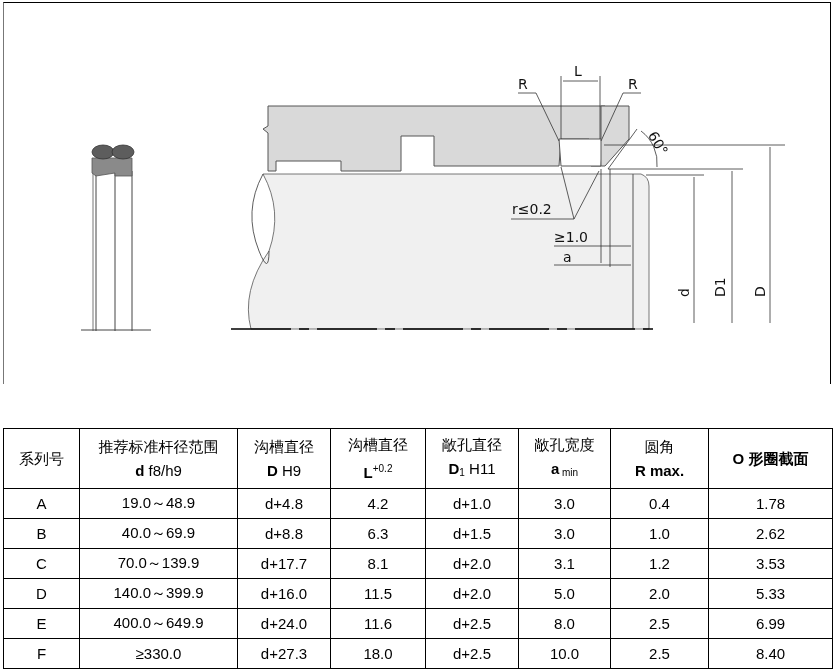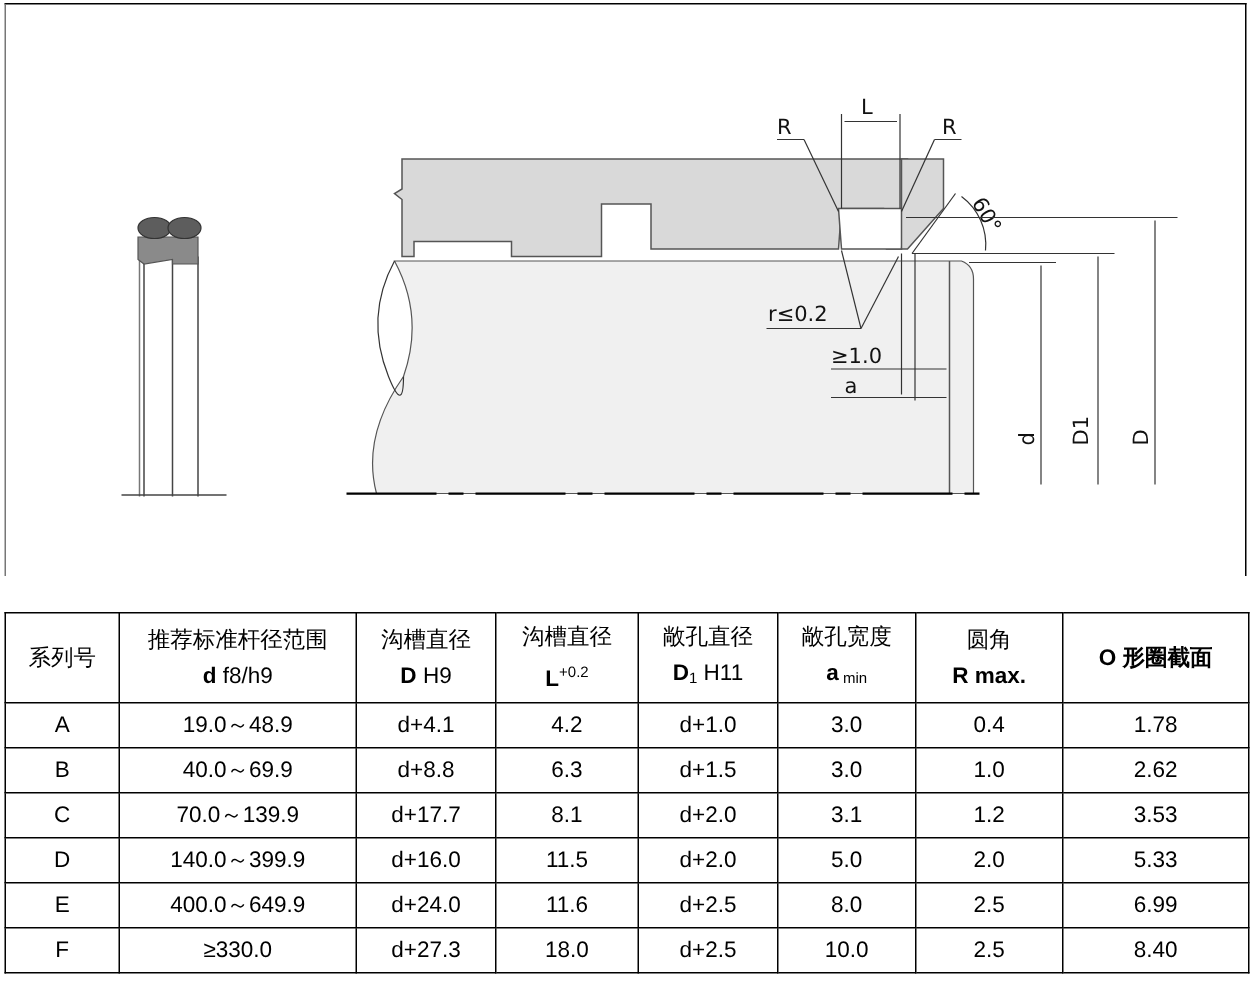--- a/index.html
+++ b/index.html
@@ -1,19 +1,19 @@
 <!DOCTYPE html>
 <html><head>
 <meta charset="utf-8">
 <style>
   html, body { margin:0; padding:0; background:#ffffff; }
   body { width:834px; height:672px; position:relative; overflow:hidden; font-family:"Liberation Sans", "DejaVu Sans", sans-serif; color:#000; }
   .drawing-frame { position:absolute; left:3px; top:2px; width:828px; height:382px; border-top:1px solid #000; border-left:1px solid #777; border-right:1px solid #000; box-sizing:border-box; }
   .drawing-frame svg { position:absolute; left:-3px; top:-2px; }
-  table.spec { position:absolute; left:3px; top:408px; border-collapse:collapse; table-layout:fixed; width:829px; }
+  table.spec { position:absolute; left:3px; top:428px; border-collapse:collapse; table-layout:fixed; width:829px; }
   table.spec td, table.spec th { border:1.5px solid #000; text-align:center; font-size:15px; font-weight:normal; padding:0; }
   table.spec th { height:59px; line-height:24px; }
   table.spec td { height:29px; }
   .b { font-weight:bold; }
   sup { font-size:10px; vertical-align:6px; }
   sub { font-size:10px; vertical-align:-2px; }
   .lbl { font-family:"DejaVu Sans", sans-serif; font-size:14px; fill:#111; }
 </style>
 </head>
 <body>
@@ -100,21 +100,21 @@
     <th><span>沟槽直径</span><br><span class="b">D</span><span> H9</span></th>
     <th><span>沟槽直径</span><br><span class="b">L</span><sup>+0.2</sup></th>
     <th><span>敞孔直径</span><br><span class="b">D</span><sub>1</sub><span> H11</span></th>
     <th><span>敞孔宽度</span><br><span class="b">a</span><sub> min</sub></th>
     <th><span>圆角</span><br><span class="b">R max.</span></th>
     <th><span class="b">O 形圈截面</span></th>
   </tr>
   <tr>
     <td>A</td>
         <td>19.0～48.9</td>
-        <td>d+4.1</td>
+        <td>d+4.8</td>
         <td>4.2</td>
         <td>d+1.0</td>
         <td>3.0</td>
         <td>0.4</td>
         <td>1.78</td>
   </tr>
   <tr>
     <td>B</td>
         <td>40.0～69.9</td>
         <td>d+8.8</td>

